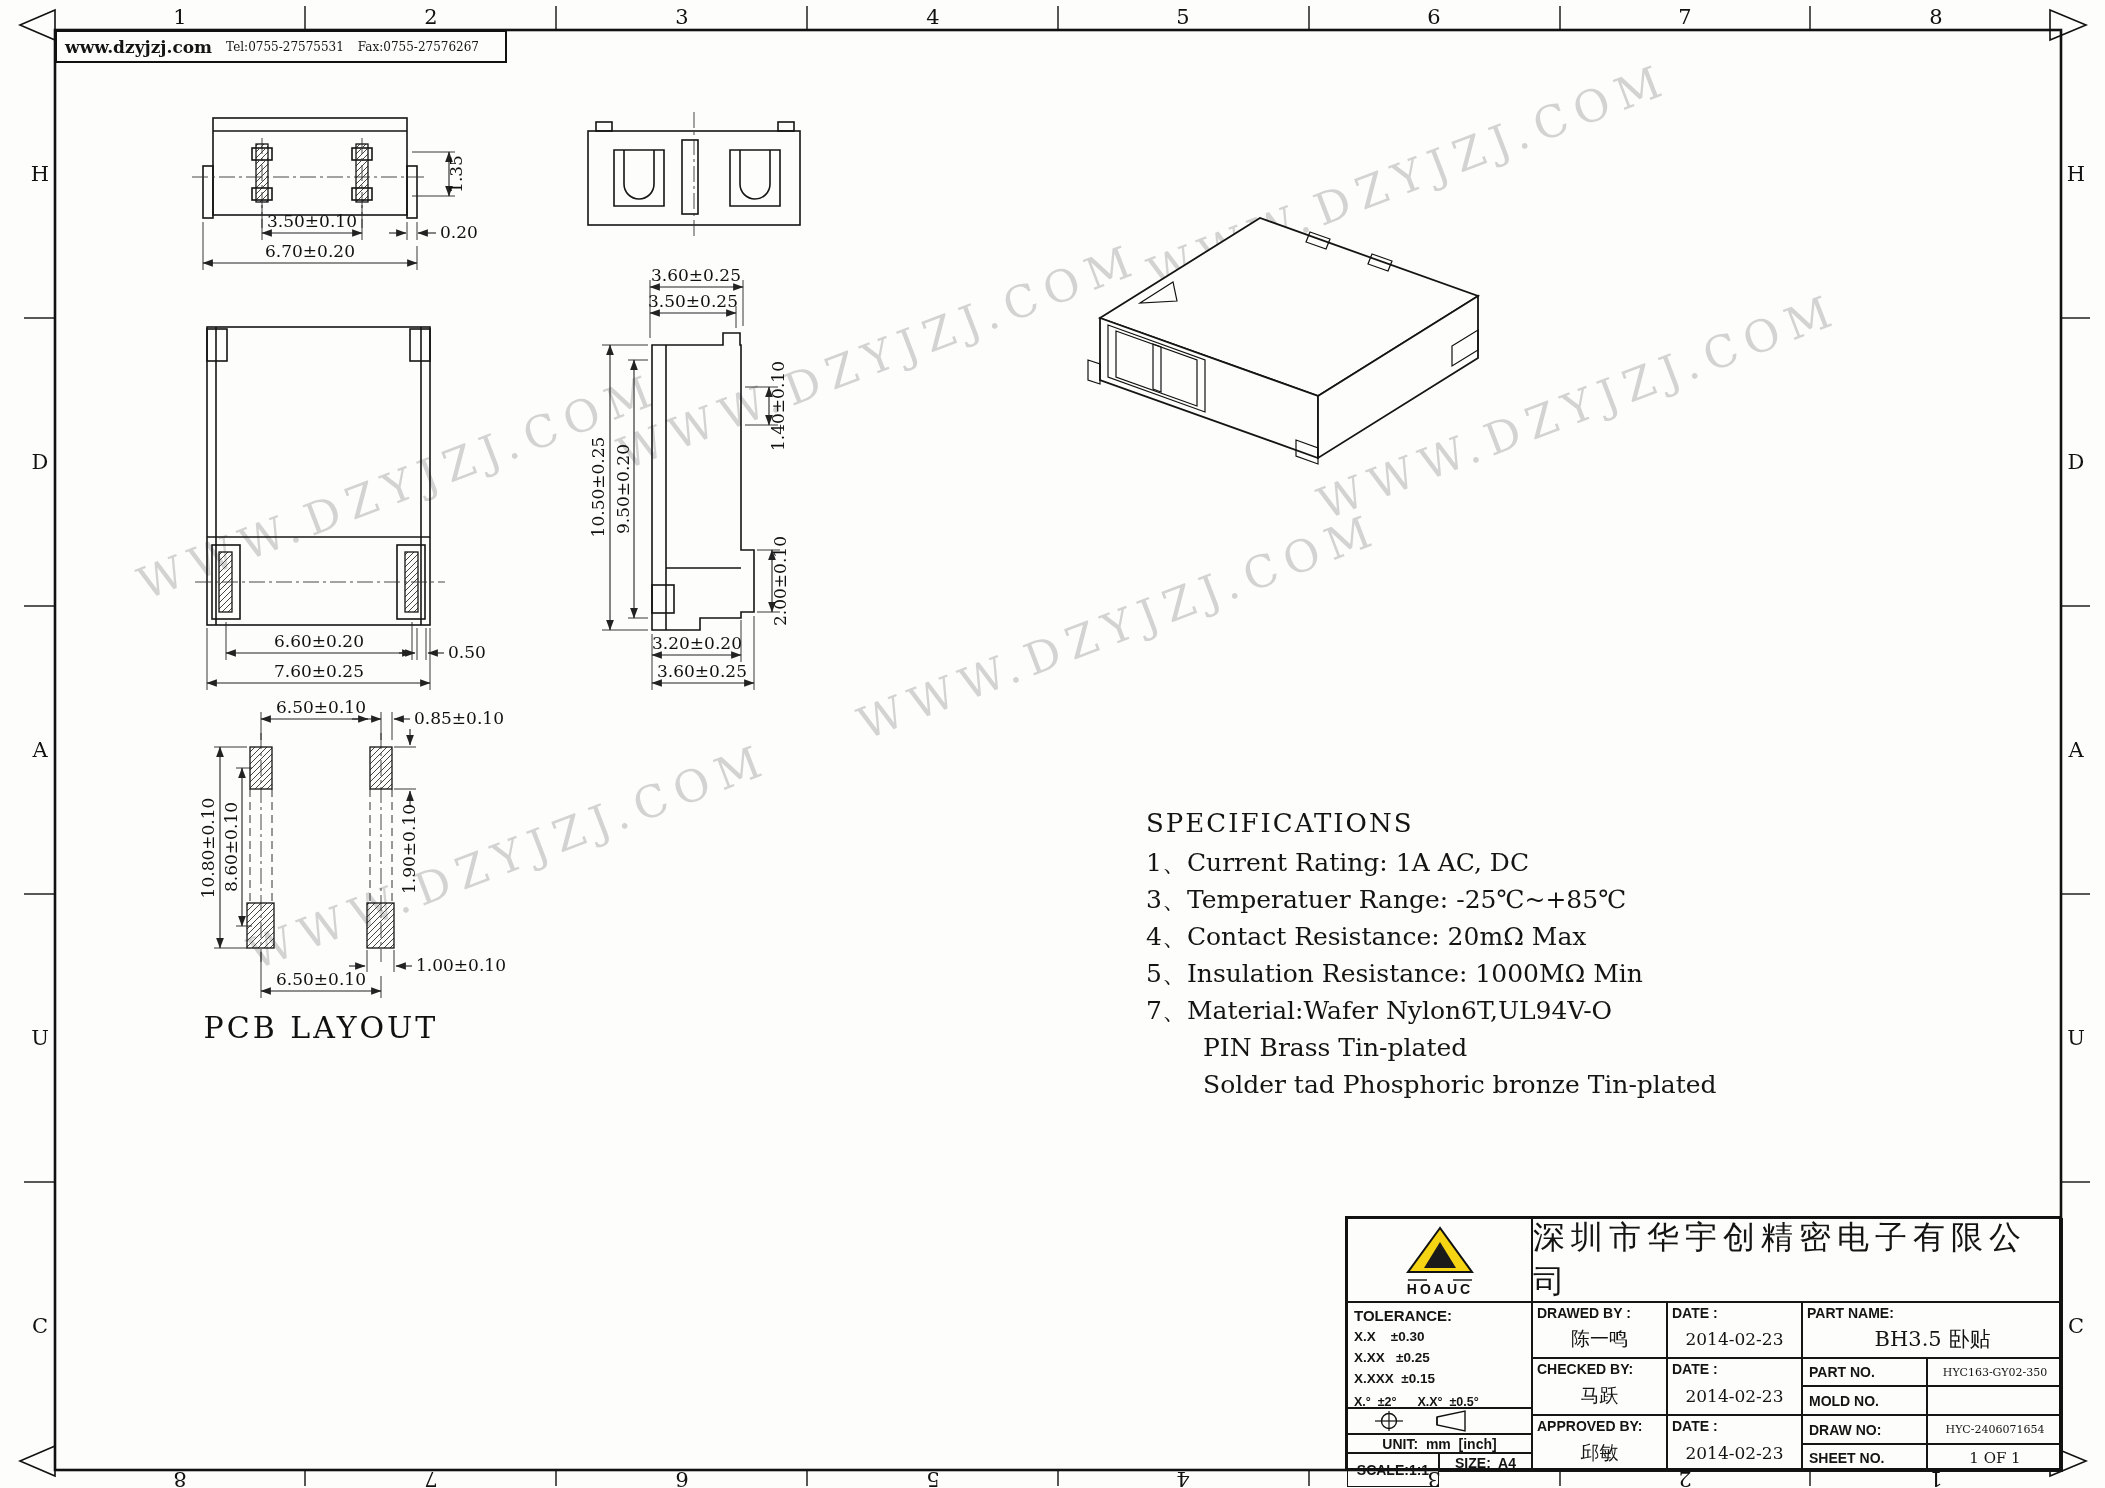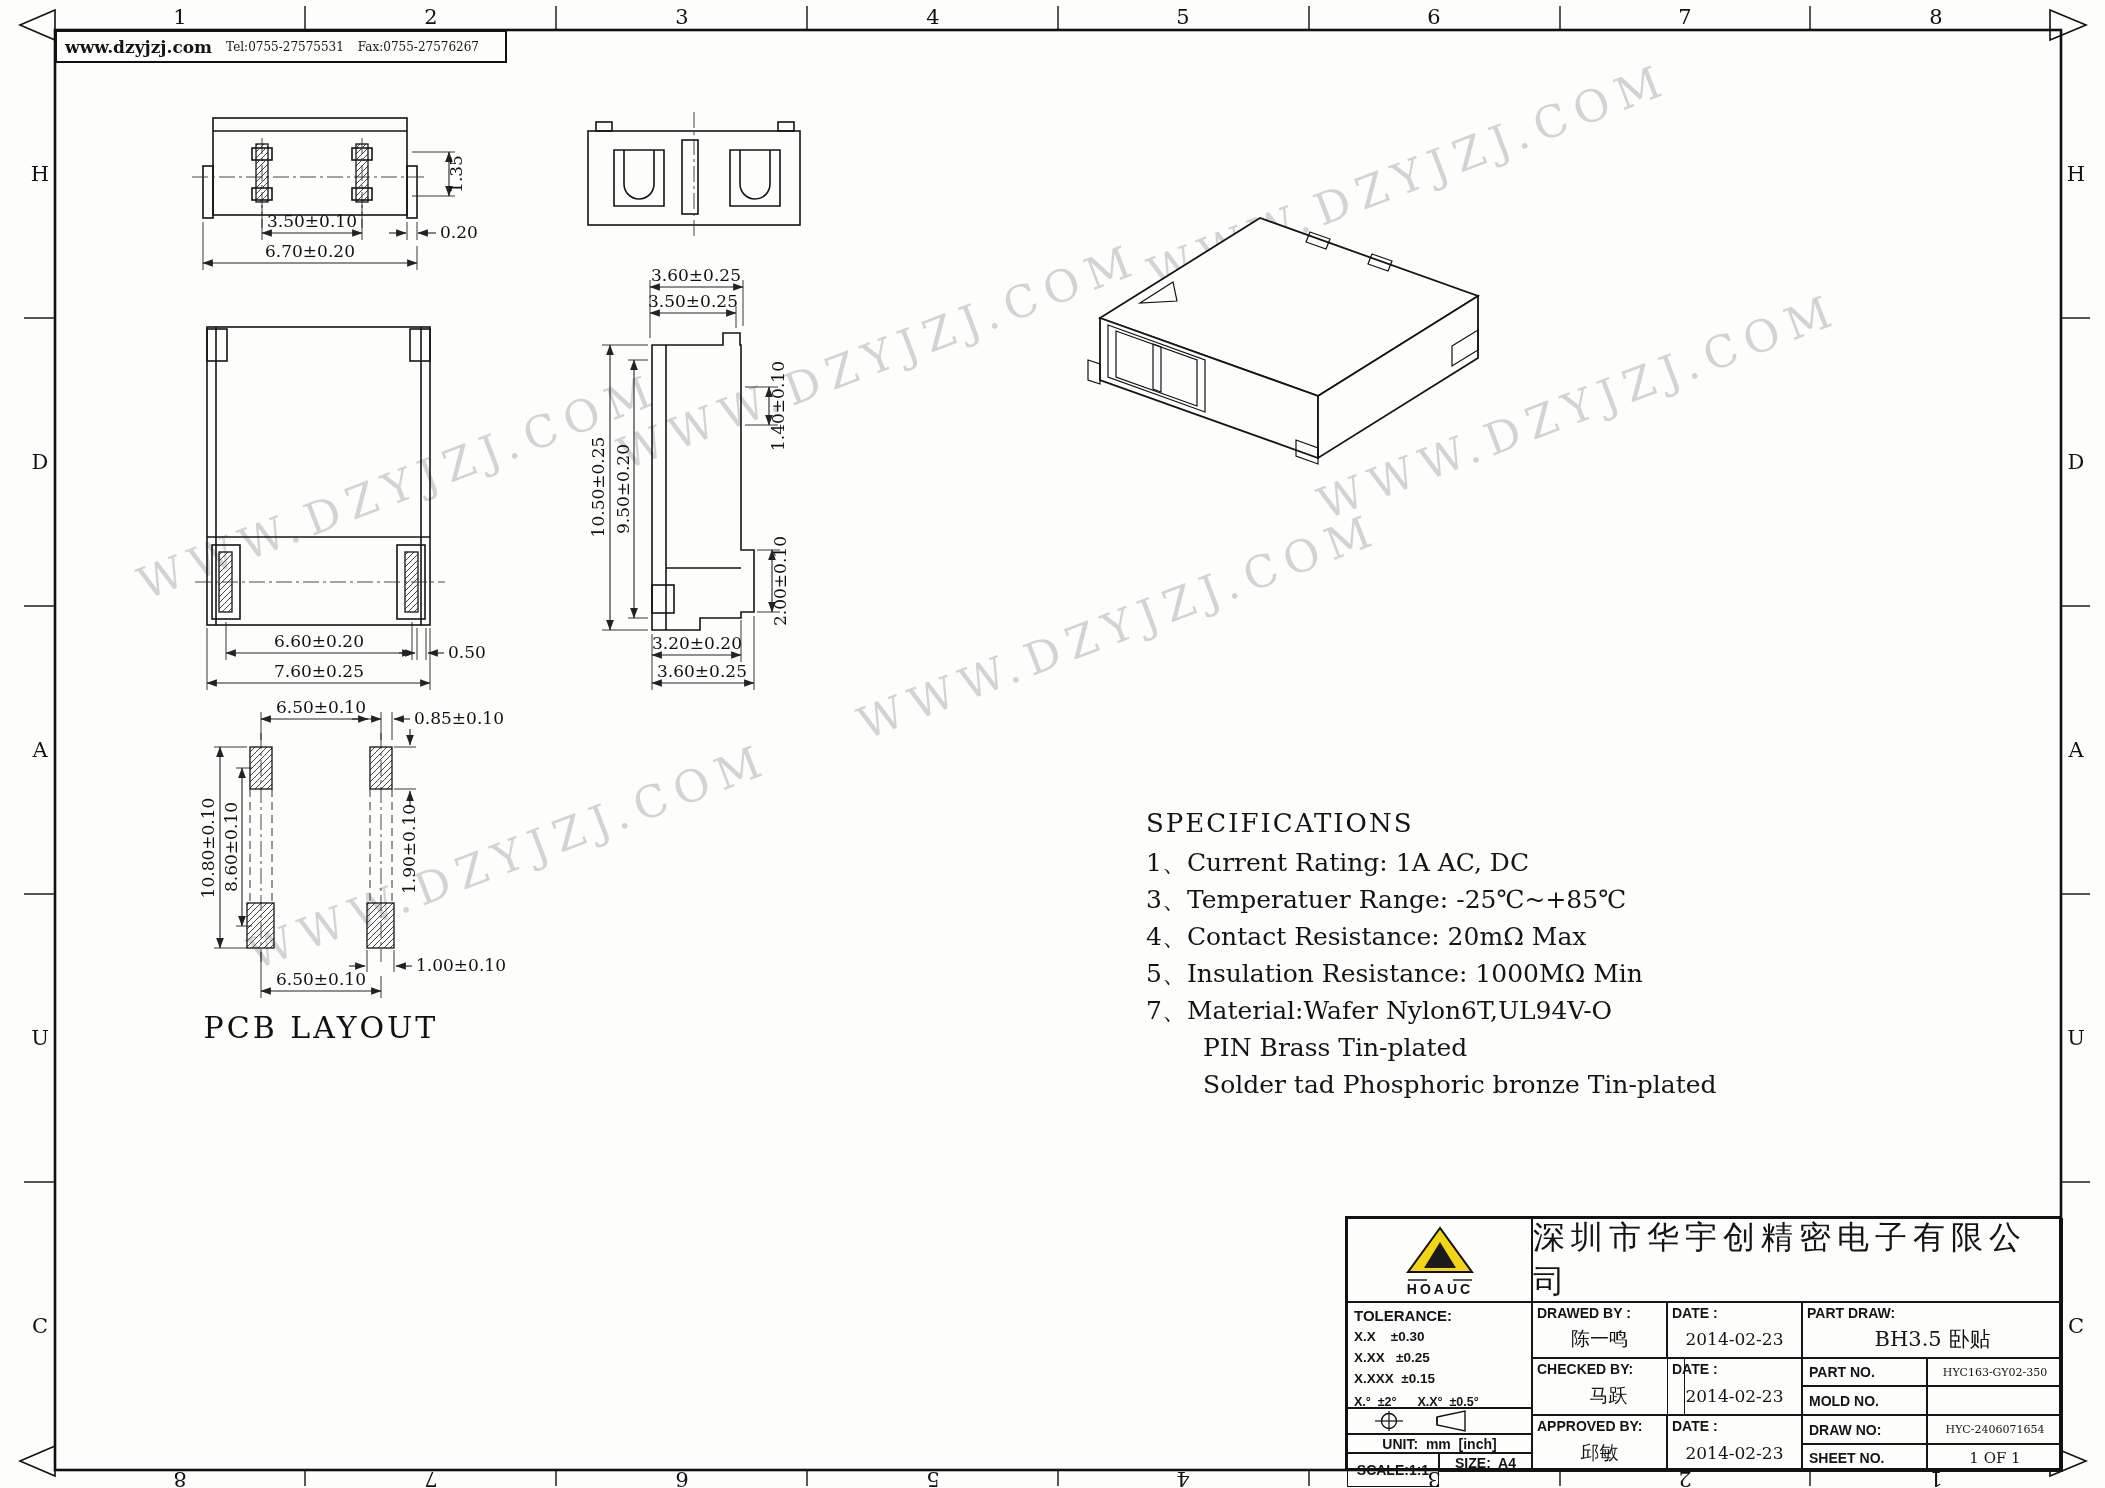--- a/index.html
+++ b/index.html
@@ -360,39 +360,39 @@
     <div class="c unitline" style="left:92px;top:235px;width:93px;height:19px">SIZE:  A4</div>
 
     <div class="c colc" style="left:185px;top:84px;width:135px;height:56px">
       <div class="lb">DRAWED BY :</div>
       <div class="grow-center name">陈一鸣</div>
     </div>
     <div class="c colc" style="left:320px;top:84px;width:135px;height:56px">
       <div class="lb">DATE :</div>
       <div class="grow-center dateval">2014-02-23</div>
     </div>
-    <div class="c colc" style="left:185px;top:140px;width:153px;height:57px">
+    <div class="c colc" style="left:185px;top:140px;width:135px;height:57px">
       <div class="lb">CHECKED BY:</div>
       <div class="grow-center name">马跃</div>
     </div>
     <div class="c colc" style="left:320px;top:140px;width:135px;height:57px">
       <div class="lb">DATE :</div>
       <div class="grow-center dateval">2014-02-23</div>
     </div>
     <div class="c colc" style="left:185px;top:197px;width:135px;height:57px">
       <div class="lb">APPROVED BY:</div>
       <div class="grow-center name">邱敏</div>
     </div>
     <div class="c colc" style="left:320px;top:197px;width:135px;height:57px">
       <div class="lb">DATE :</div>
       <div class="grow-center dateval">2014-02-23</div>
     </div>
 
     <div class="c colc" style="left:455px;top:84px;width:261px;height:56px">
-      <div class="lb">PART DRAW:</div>
+      <div class="lb">PART NAME:</div>
       <div class="grow-center" id="partname-val">BH3.5 卧贴</div>
     </div>
     <div class="c lblcell" style="left:455px;top:140px;width:125px;height:28px">PART NO.</div>
     <div class="c valcell" style="left:580px;top:140px;width:136px;height:28px">HYC163-GY02-350</div>
     <div class="c lblcell" style="left:455px;top:168px;width:125px;height:29px">MOLD NO.</div>
     <div class="c valcell" style="left:580px;top:168px;width:136px;height:29px"></div>
     <div class="c lblcell" style="left:455px;top:197px;width:125px;height:29px">DRAW NO:</div>
     <div class="c valcell" style="left:580px;top:197px;width:136px;height:29px">HYC-2406071654</div>
     <div class="c lblcell" style="left:455px;top:226px;width:125px;height:28px">SHEET NO.</div>
     <div class="c valcell" style="left:580px;top:226px;width:136px;height:28px;font-size:15px">1 OF 1</div>

